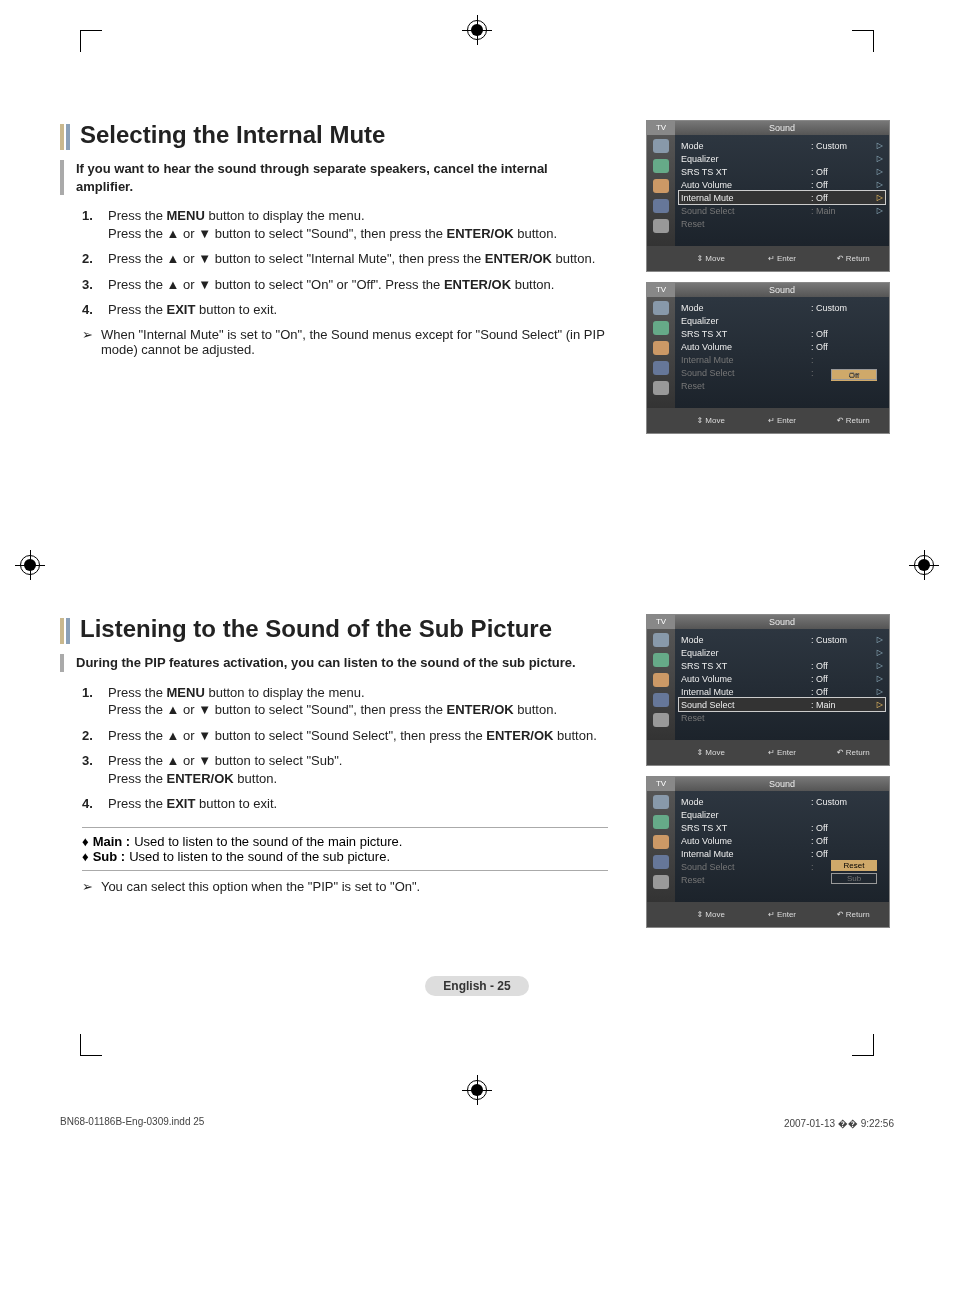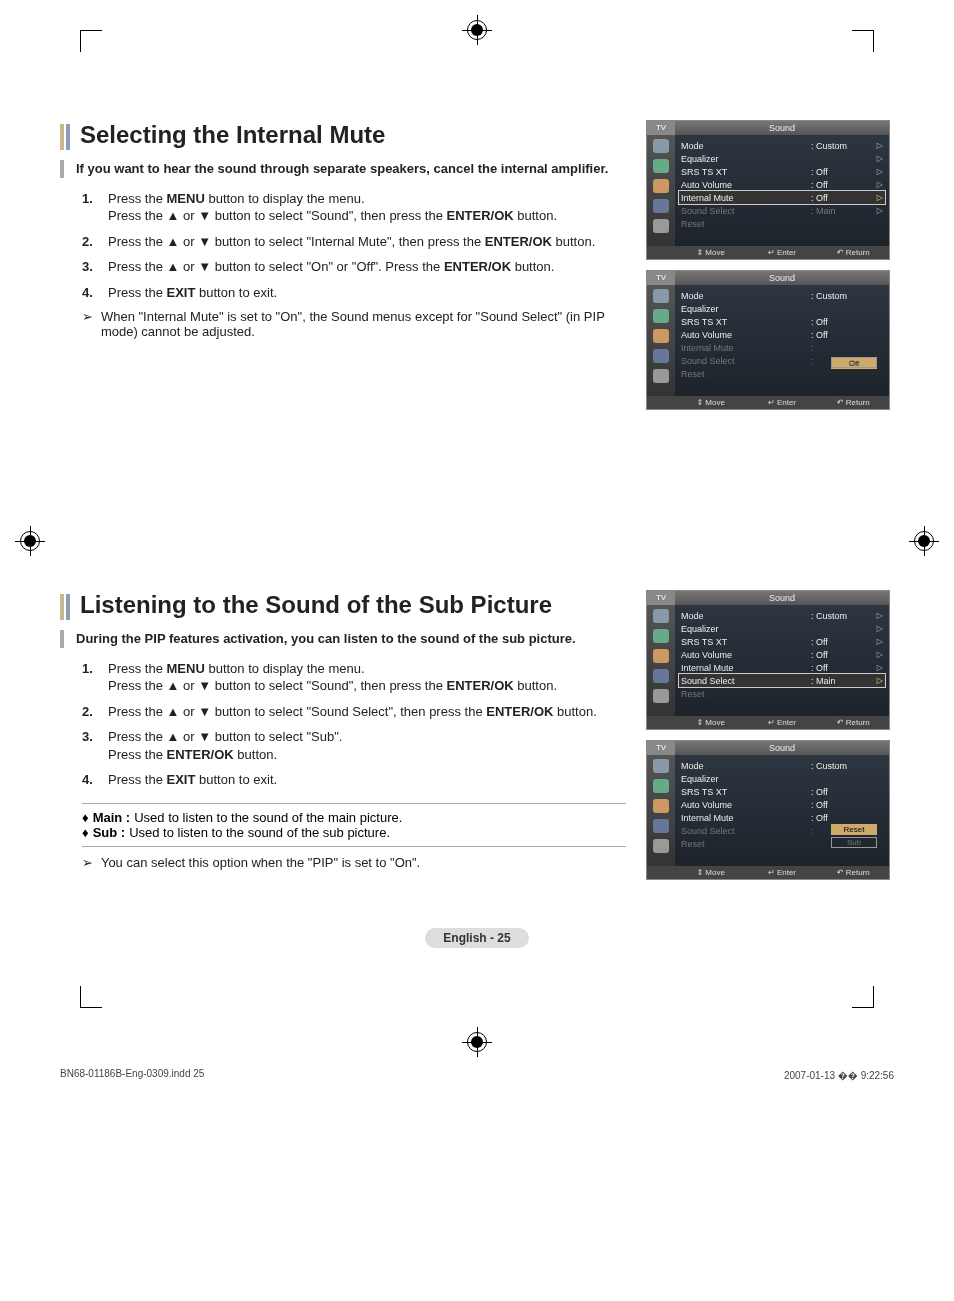--- a/index.html
+++ b/index.html
@@ -16,21 +16,21 @@
   .regmark-top .inner, .regmark-bottom .inner { position:absolute; left:3px; top:3px; right:3px; bottom:3px; background:#000; border-radius:50%; }
   .regmark-top { top: 20px; }
   .regmark-bottom { bottom: 30px; }
   .regmark-left, .regmark-right { position: absolute; top: 50%; transform: translateY(-50%); width: 20px; height: 20px; border: 1px solid #000; border-radius: 50%; }
   .regmark-left::before, .regmark-right::before { content:''; position:absolute; left:-6px; right:-6px; top:50%; border-top:1px solid #000; }
   .regmark-left::after, .regmark-right::after { content:''; position:absolute; top:-6px; bottom:-6px; left:50%; border-left:1px solid #000; }
   .regmark-left .inner, .regmark-right .inner { position:absolute; left:3px; top:3px; right:3px; bottom:3px; background:#000; border-radius:50%; }
   .regmark-left { left: 20px; }
   .regmark-right { right: 20px; }
 
-  .section { margin-top: 80px; display: flex; gap: 20px; }
+  .section { margin-top: 80px; display: flex; gap: 38px; }
   .section-left { flex: 1; }
   .section-right { width: 248px; display:flex; flex-direction:column; gap:10px; }
 
   .heading-block { display: flex; align-items: center; margin-bottom: 10px; }
   .heading-bars { display: flex; gap: 2px; margin-right: 10px; align-items:flex-end; height: 30px;}
   .bar1 { width: 4px; height: 26px; background: #c9b88e; }
   .bar2 { width: 4px; height: 26px; background: #8aa0b8; }
   .heading { font-size: 24px; font-weight: bold; color: #222; }
   .intro-wrap { border-left: 4px solid #aaa; padding-left: 12px; margin-bottom: 12px;}
   .intro { font-weight: bold; font-size: 13px; color: #222; line-height: 1.35;}
@@ -58,21 +58,21 @@
   .osd-rows { flex:1; padding:4px 6px 2px 6px; background:linear-gradient(#2d3640,#1c232b);}
   .osd-row { display:flex; align-items:center; height:13px; position:relative;}
   .osd-row .lbl { flex:1; }
   .osd-row .val { width:62px; }
   .osd-row .arr { width:10px; text-align:right; color:#9bc; font-size:8px;}
   .osd-row.dim { color:#777; }
   .osd-row.sel { background:#333; outline:1px solid #ccc; padding:0 2px; margin:0 -2px;}
   .osd-row.sel .arr { color:#fc6;}
   .osd-footer { display:flex; background:#444; color:#ddd; font-size:8px;}
   .osd-footer .sp { width:28px;}
-  .osd-footer .ctrl { flex:1; text-align:center; padding:2px 0;}
+  .osd-footer .ctrl { flex:1; text-align:center; padding:8px 0;}
   .osd-footer .icon { font-size:8px;}
   .osd .opt-box { display:inline-block; border:1px solid #999; padding:0 6px; font-size:8px; min-width:46px; text-align:center; margin-left:6px;}
   .osd .opt-box.sel { background:#cfa96a; color:#000; border-color:#cfa96a;}
 
   .page-num-wrap { text-align:center; margin-top: 48px;}
   .page-num { display:inline-block; background:#ddd; border-radius:12px; padding:3px 18px; font-size:12px; font-weight:bold; color:#333;}
   .footer-line { display:flex; justify-content:space-between; font-size:10px; color:#444; padding: 20px 60px 0 60px;}
 </style>
 </head>
 <body>

